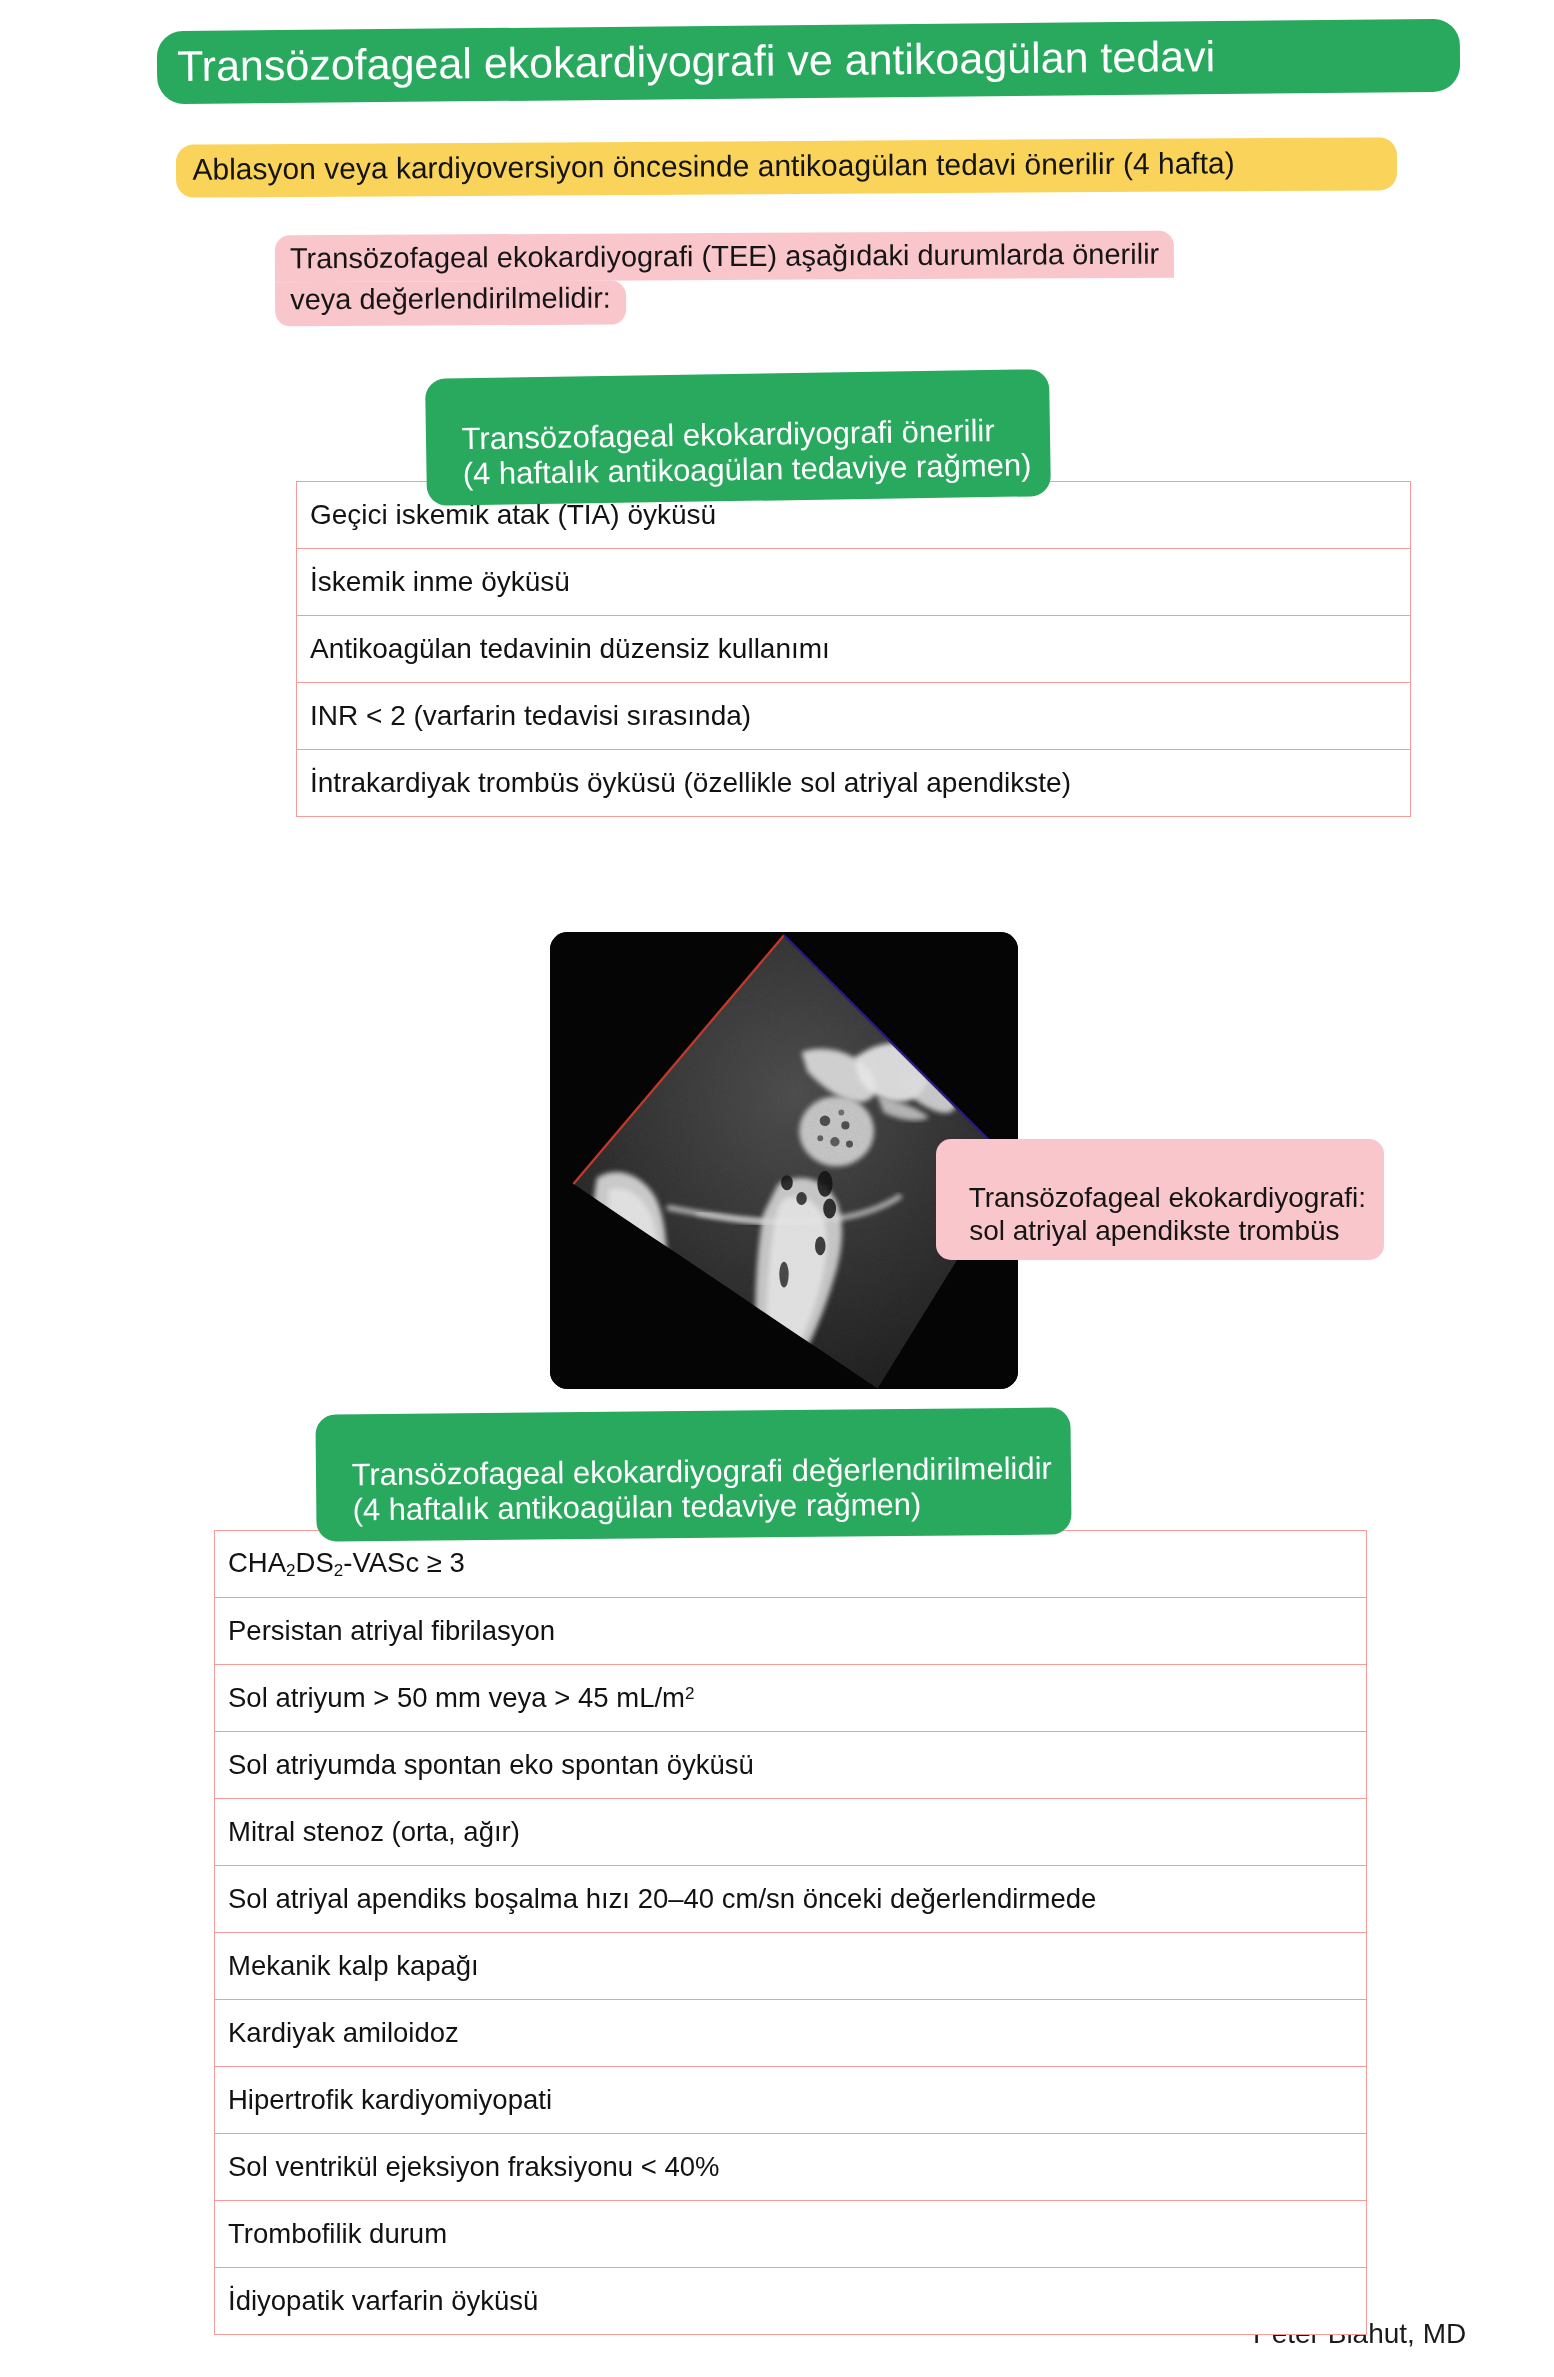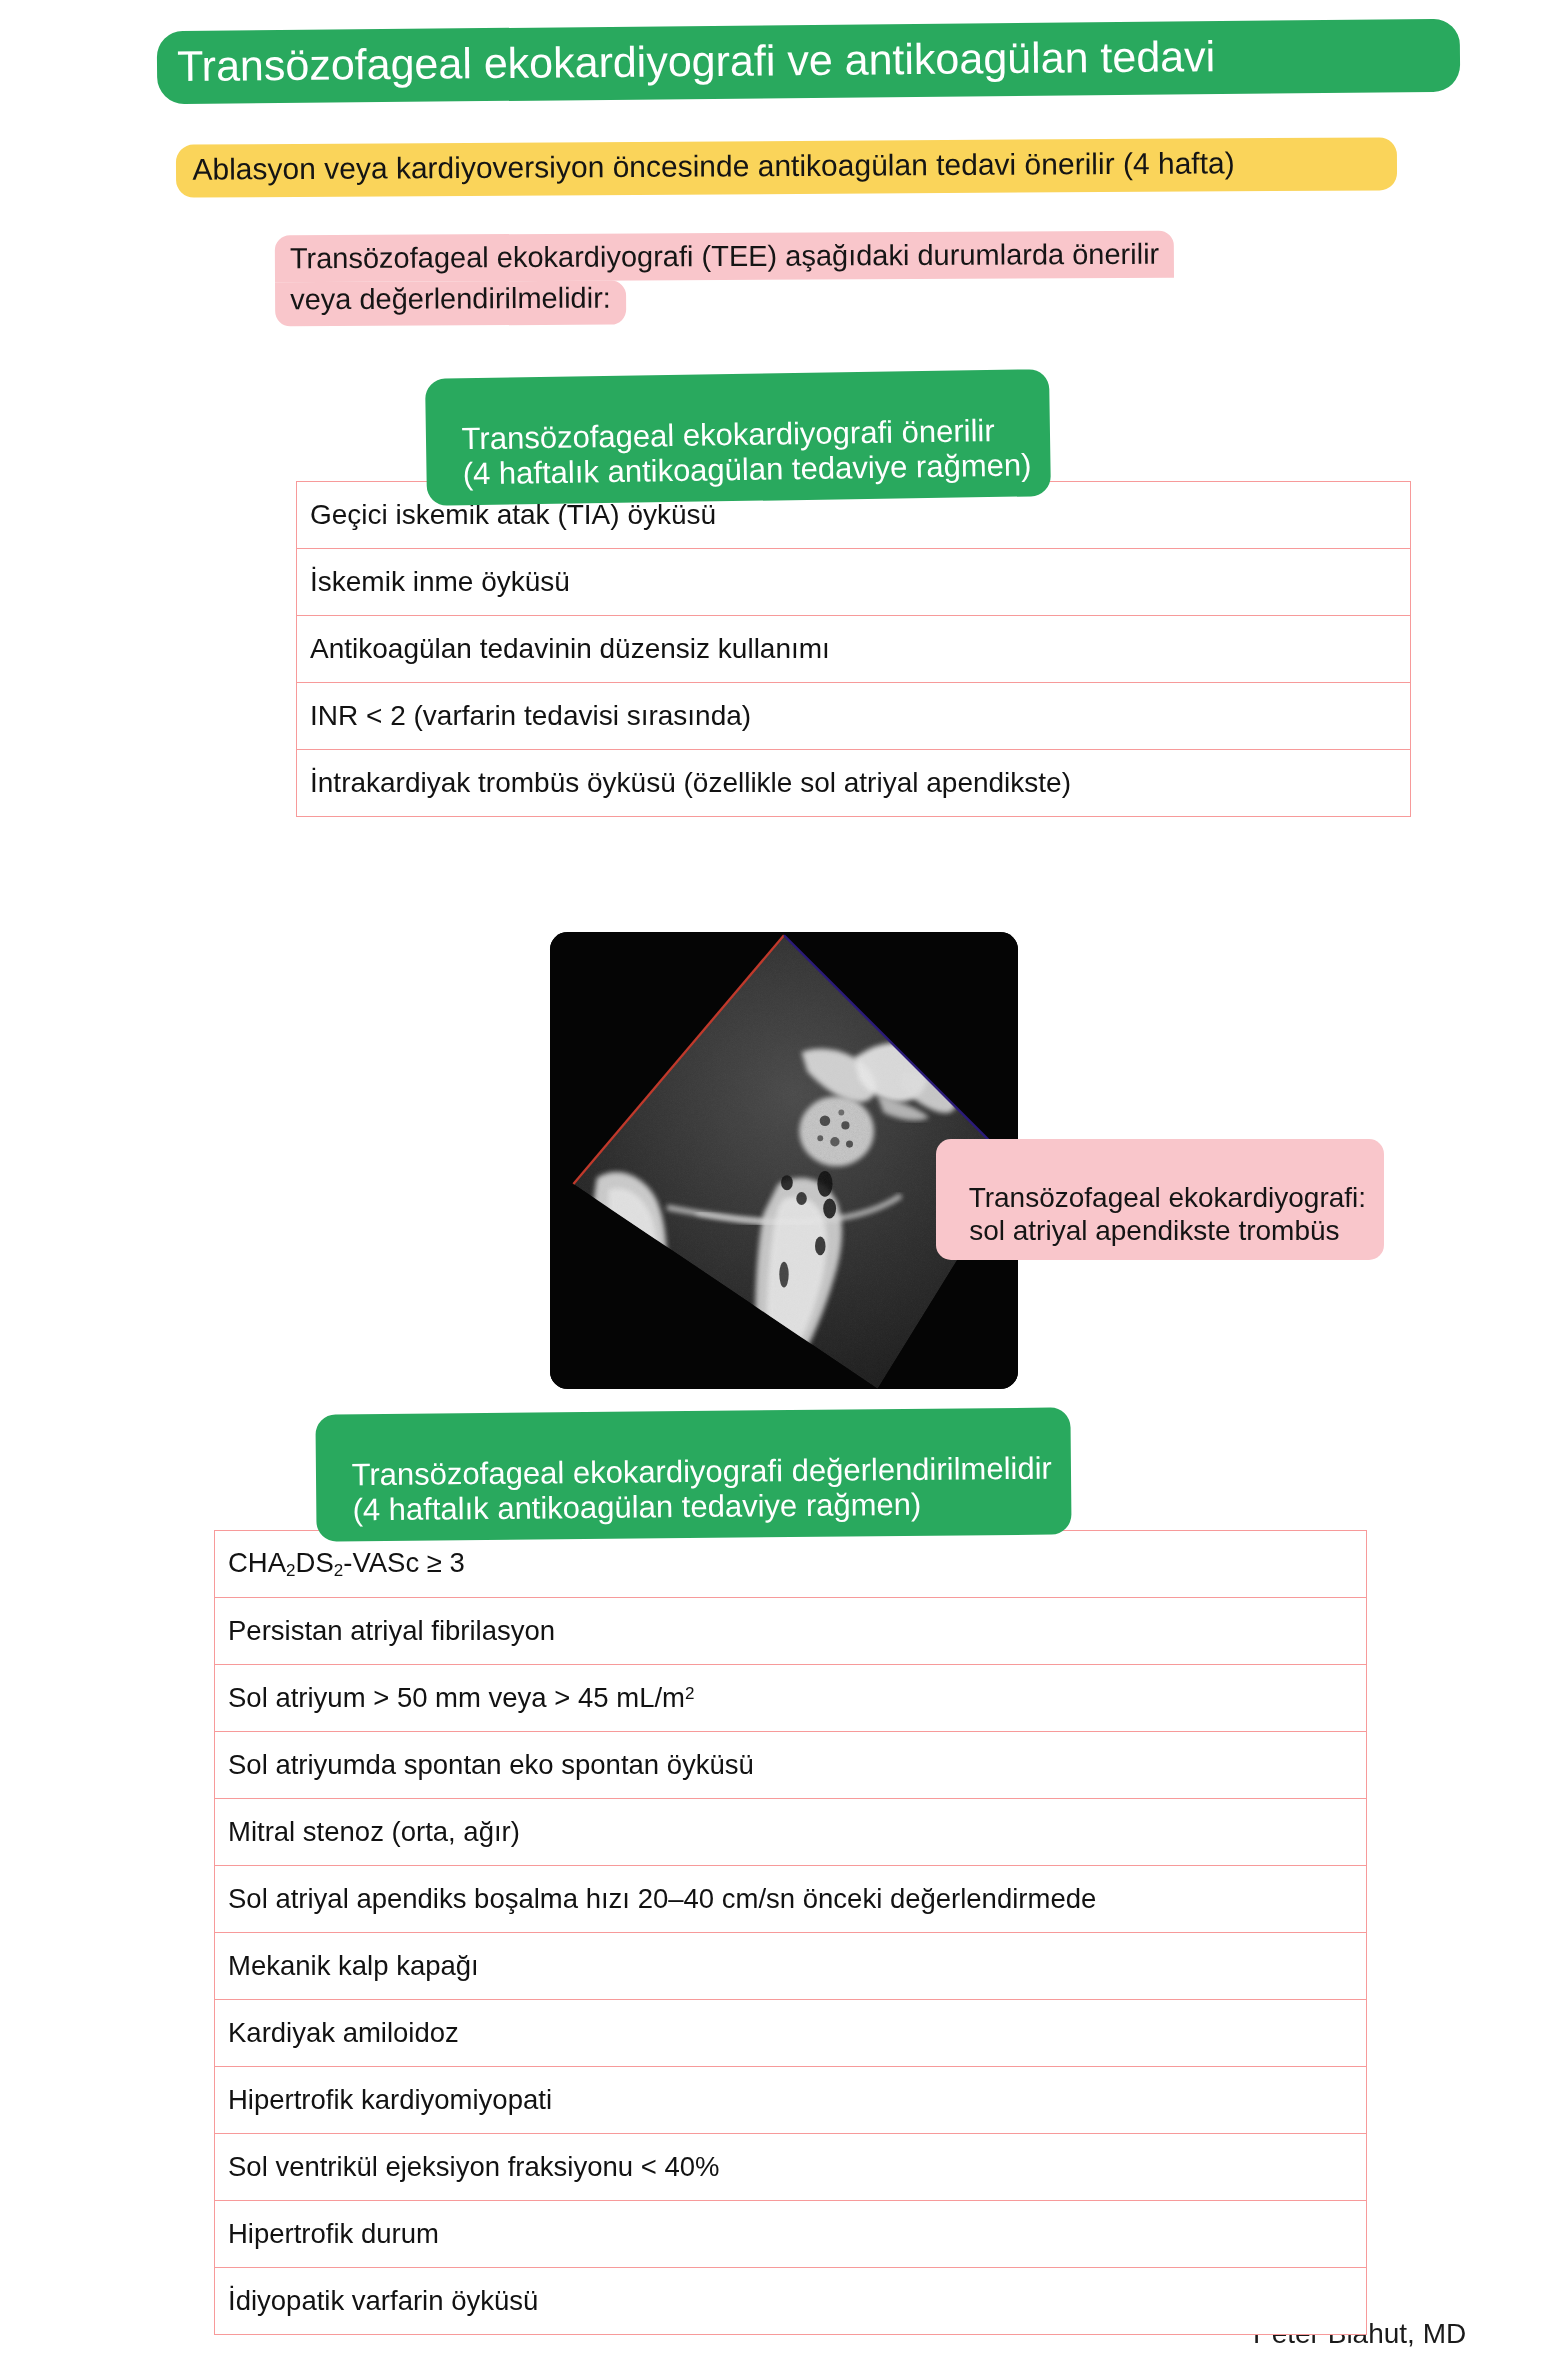--- a/index.html
+++ b/index.html
@@ -312,18 +312,18 @@
   <div class="row">
     <span><span>Sol atriyum &gt; 50 mm veya &gt; 45 mL/m</span><sup>2</sup></span>
   </div>
   <div class="row">Sol atriyumda spontan eko spontan öyküsü</div>
   <div class="row">Mitral stenoz (orta, ağır)</div>
   <div class="row">Sol atriyal apendiks boşalma hızı 20–40 cm/sn önceki değerlendirmede</div>
   <div class="row">Mekanik kalp kapağı</div>
   <div class="row">Kardiyak amiloidoz</div>
   <div class="row">Hipertrofik kardiyomiyopati</div>
   <div class="row">Sol ventrikül ejeksiyon fraksiyonu &lt; 40%</div>
-  <div class="row">Hipertrofik durum</div>
+  <div class="row">Trombofilik durum</div>
   <div class="row">İdiyopatik varfarin öyküsü</div>
 </div>
 
 <div id="signature">Peter Blahut, MD</div>
 
 
 </body></html>

